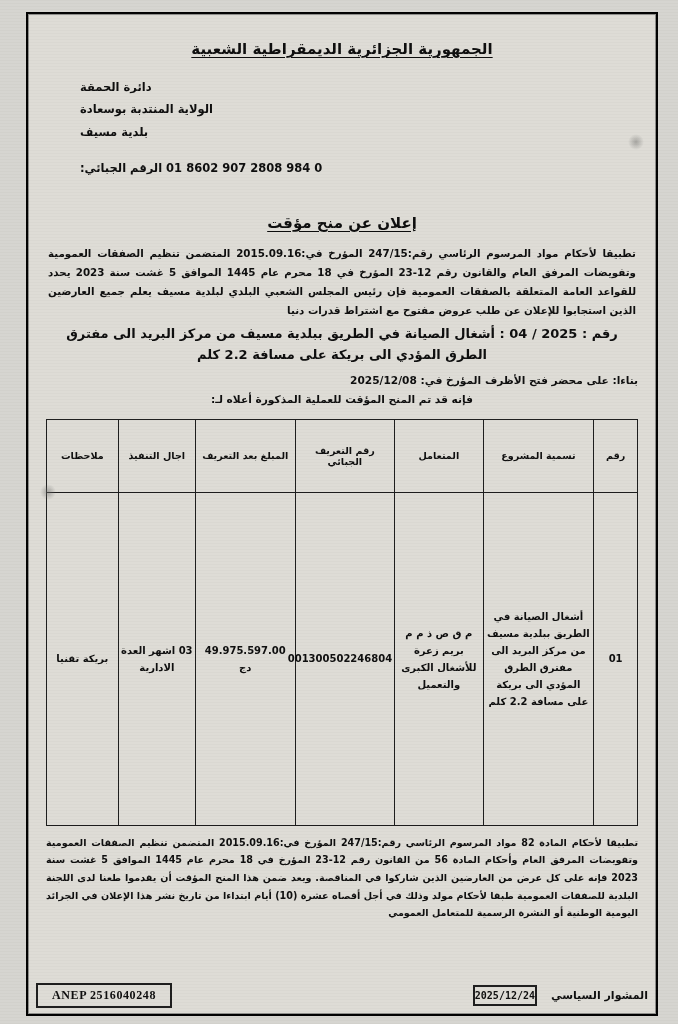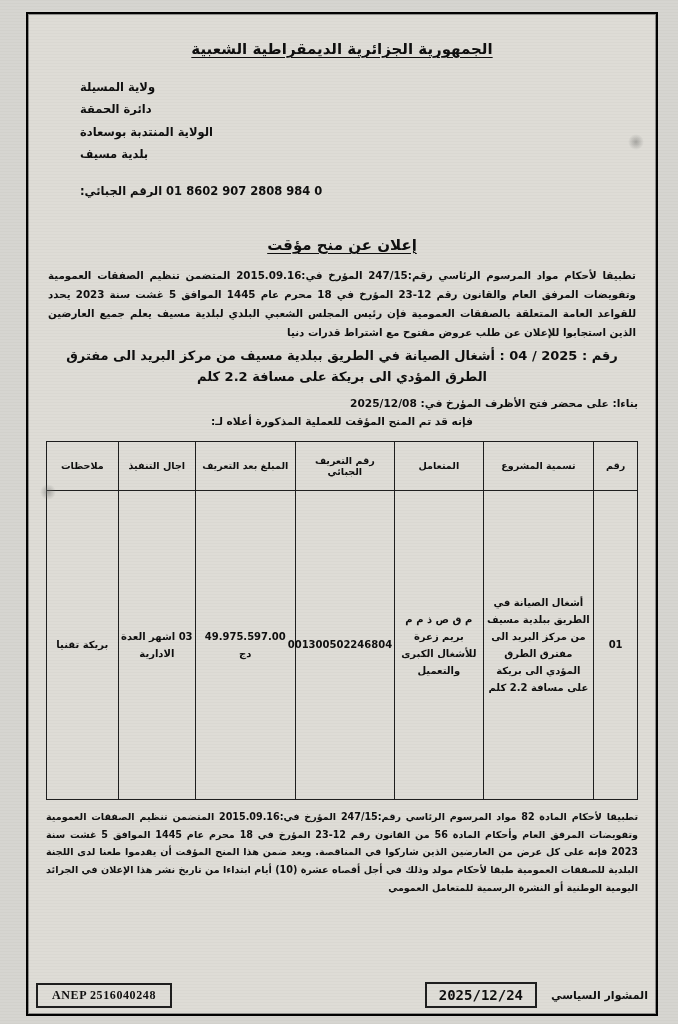--- a/index.html
+++ b/index.html
@@ -109,21 +109,21 @@
     border-collapse:collapse;
     margin-top:2px;
     table-layout:fixed;
   }
   table.award th, table.award td{
     border:1.5px solid #1d1d1d;
     text-align:center;
     vertical-align:middle;
     font-size:10px;
     font-weight:bold;
-    padding:4px 2px;
+    padding:16px 2px;
   }
   table.award th{
     height:40px;
     font-size:9.6px;
   }
   table.award td{
     height:300px;
     line-height:1.7;
   }
   .col-num{width:7%;}
@@ -165,43 +165,42 @@
   }
   .rightbits{
     display:flex;
     align-items:center;
     gap:14px;
     font-size:11px;
     font-weight:bold;
   }
   .datebox{
     border:2px solid #1d1d1d;
-    padding:3px 12px;
+    padding:3px 0;
     font-family:"DejaVu Sans Mono", monospace;
     direction:ltr;
-    font-size:14px;
+    font-size:10px;
   }
   .smudge{
     position:absolute;
     width:16px;height:16px;
     background:radial-gradient(circle,#6d6d6a 0%, rgba(109,109,106,0) 70%);
     opacity:.5;
   }
 </style>
 </head>
 <body>
 
 <div class="page">
   <div class="sheet">
     <div class="inner">
 
       <div class="hdr-title">الجمهورية الجزائرية الديمقراطية الشعبية</div>
 
       <div class="admin-block">
-        <div>ولاية المسيلة</div>
         <div>دائرة الحمقة</div>
         <div>الولاية المنتدبة بوسعادة</div>
         <div>بلدية مسيف</div>
         <div class="phone">
           <span>0 984 2808 907 8602 01</span>
           <span>الرقم الجبائي:</span>
         </div>
       </div>
 
       <div class="ann-title">إعلان عن منح مؤقت</div>

